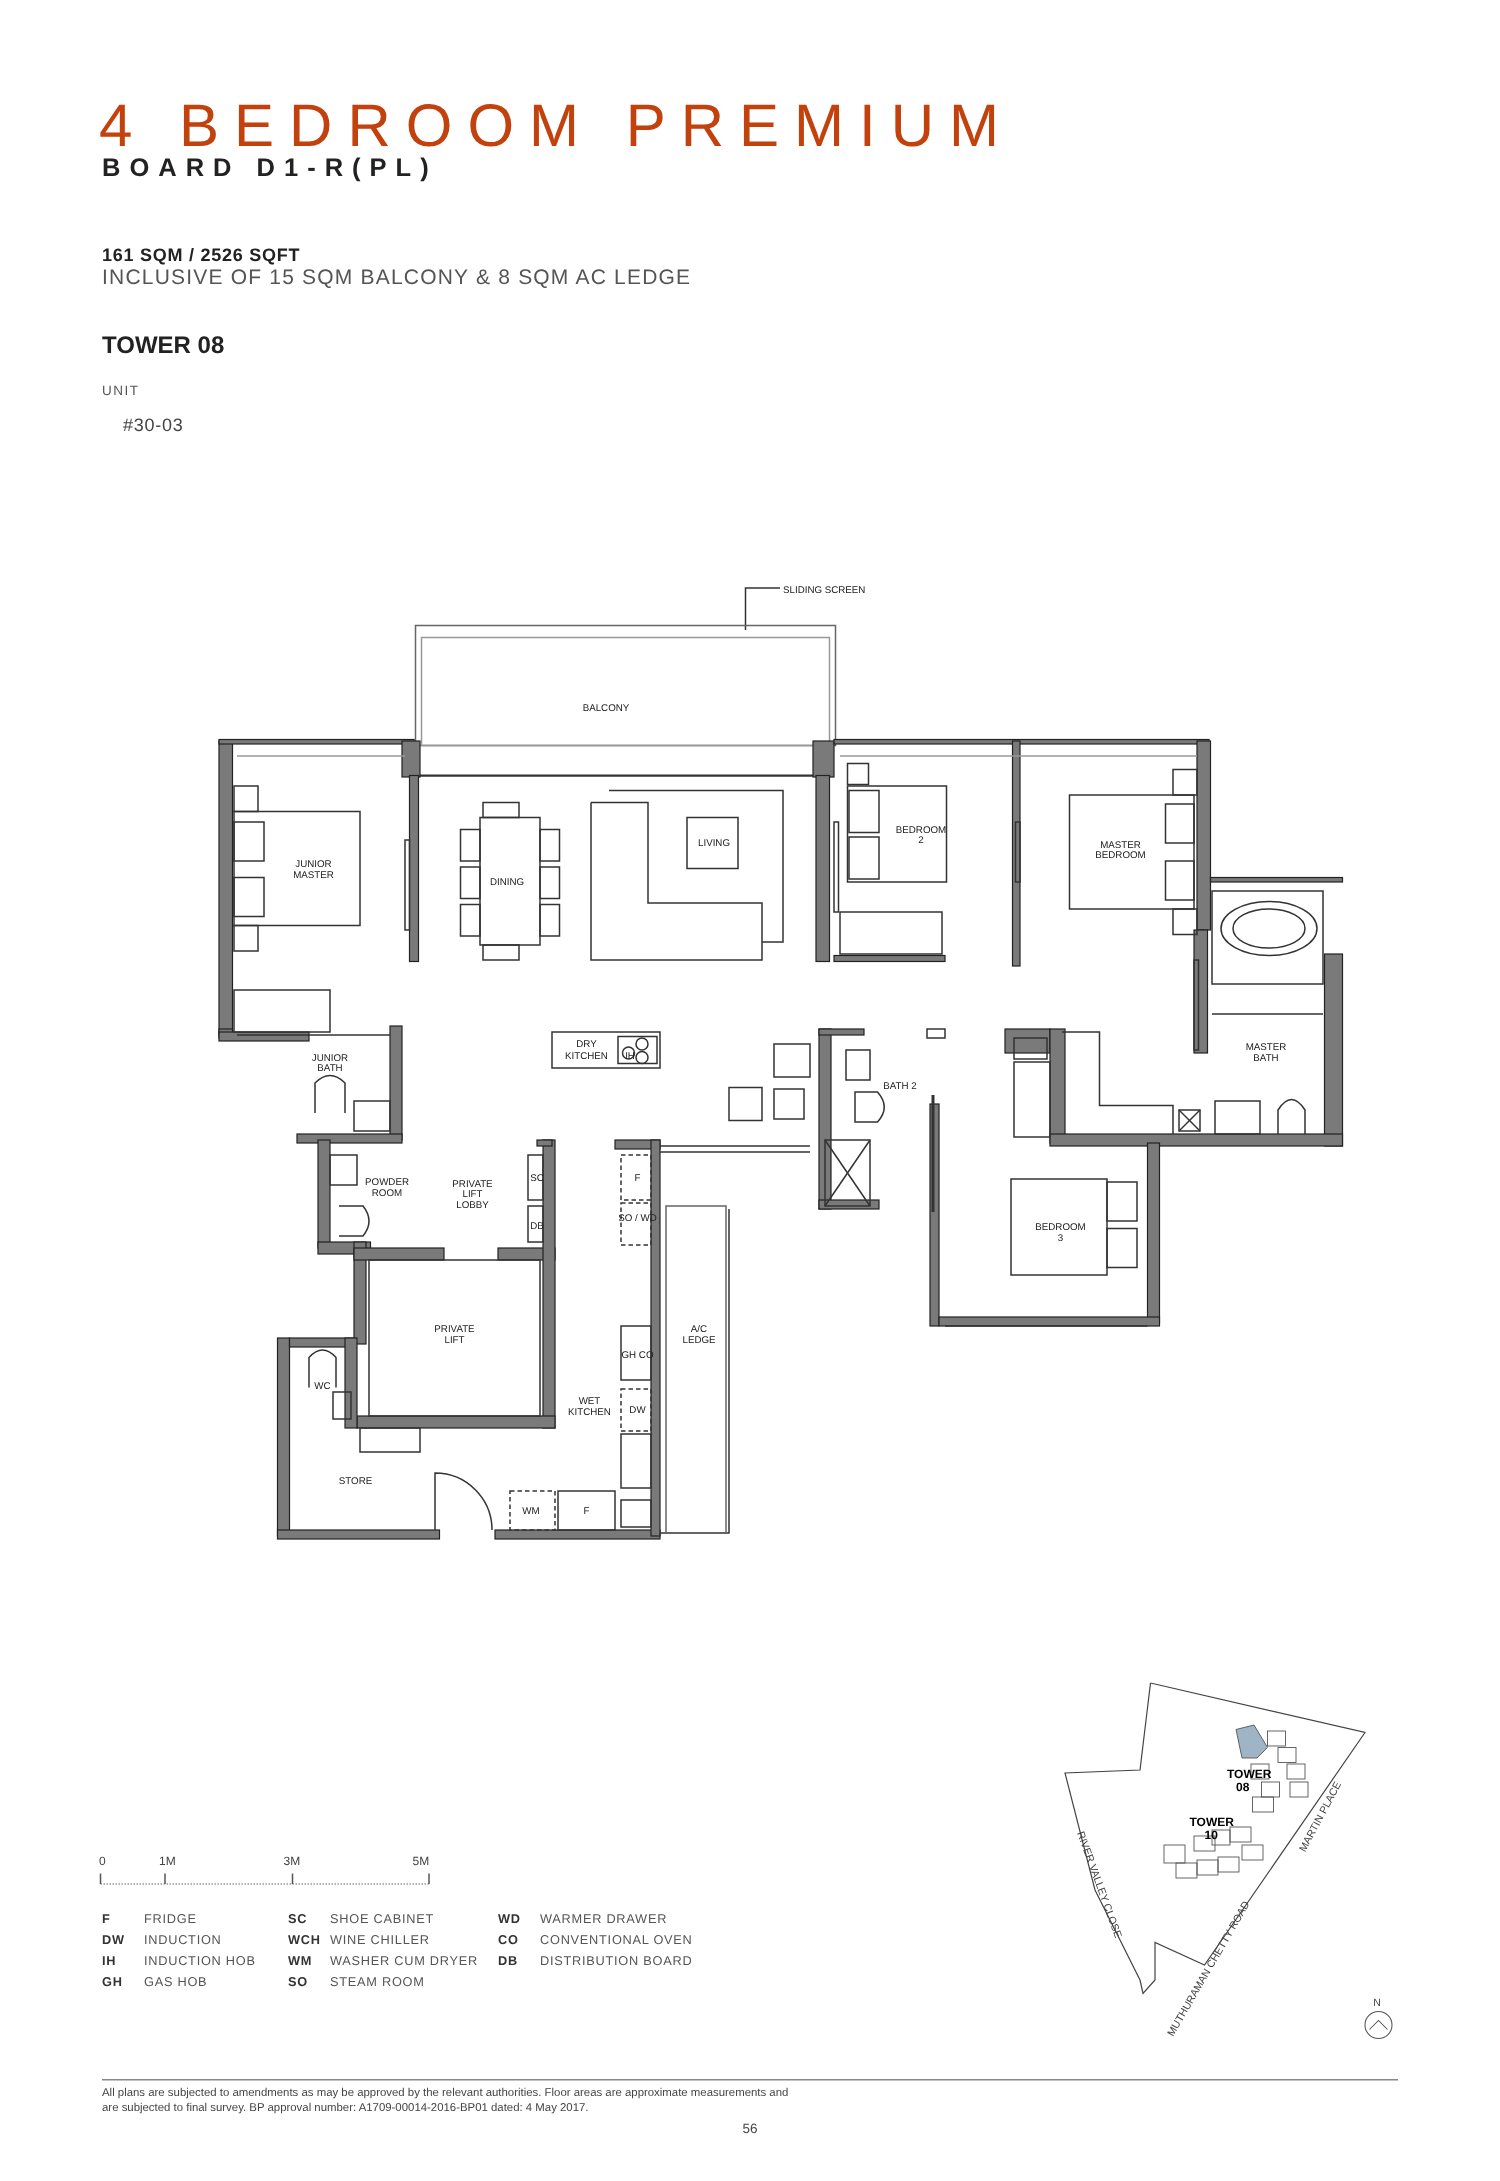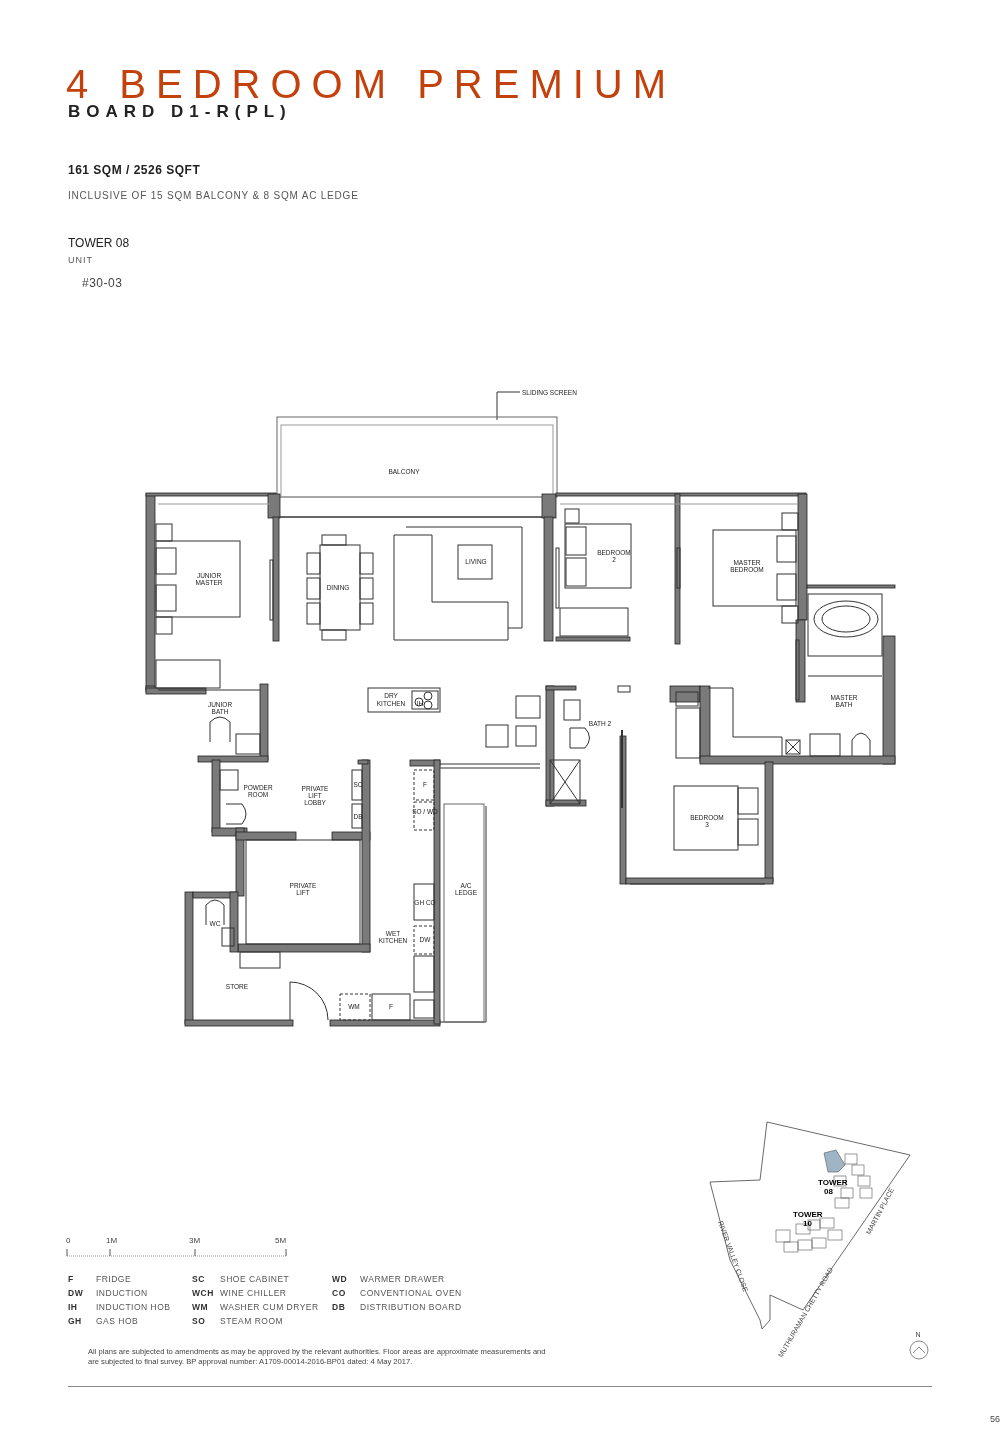--- a/index.html
+++ b/index.html
@@ -1,32 +1,32 @@
 <!DOCTYPE html>
 <html><head>
 <meta charset="utf-8">
 <style>
   html, body { margin:0; padding:0; background:#ffffff; }
   body { width:1000px; height:1454px; position:relative; overflow:hidden; font-family:"Liberation Sans", sans-serif; color:#222; }
   .abs { position:absolute; }
   .title { left:66px; top:62px; font-size:40px; letter-spacing:10px; font-weight:300; color:#c2410c; white-space:nowrap; }
   .subtitle { left:68px; top:102px; font-size:17px; letter-spacing:6px; font-weight:bold; color:#222; white-space:nowrap; }
   .area { left:68px; top:163px; font-size:12px; font-weight:bold; letter-spacing:0.5px; }
-  .area-note { left:68px; top:190px; font-size:10px; letter-spacing:0.8px; color:#555; }
-  .tower { left:68px; top:222px; font-size:12px; font-weight:normal;margin-top:14px; }
+  .area-note { left:68px; top:176px; font-size:14px; letter-spacing:0.8px; color:#555; }
+  .tower { left:68px; top:222px; font-size:16px; font-weight:bold; }
   .unit-label { left:68px; top:255px; font-size:9px; color:#555; letter-spacing:1px; }
   .unit-value { left:82px; top:276px; font-size:12px; color:#444; letter-spacing:0.5px; }
   .plan { left:0; top:0; }
   .plan text { font-family:"Liberation Sans", sans-serif; font-size:6.5px; fill:#222; }
   .scale-text { font-size:8px; color:#444; top:1236px; }
   .legend { left:68px; top:1274px; display:grid; grid-template-columns:28px 96px 28px 112px 28px 140px; row-gap:4px; font-size:8.5px; color:#555; letter-spacing:0.5px; }
   .legend .code { font-weight:bold; color:#333; }
-  .disclaimer { left:68px; top:1347px; width:470px; font-size:7.6px; line-height:10px; color:#444;margin-left:20px; }
+  .disclaimer { left:68px; top:1390px; width:470px; font-size:7.6px; line-height:10px; color:#444; }
   .footer-line { left:68px; top:1386px; width:864px; height:1px; background:#888; }
-  .page-num { left:0; width:1000px; top:1414px; text-align:right; font-size:9px; color:#444; }
+  .page-num { left:0; width:1000px; top:1414px; text-align:center; font-size:9px; color:#444; }
   .map { left:700px; top:1110px; }
   .map text { font-family:"Liberation Sans", sans-serif; }
 </style>
 </head>
 <body>
 
 <div class="abs title">4 BEDROOM PREMIUM</div>
 <div class="abs subtitle">BOARD D1-R(PL)</div>
 <div class="abs area">161 SQM / 2526 SQFT</div>
 <div class="abs area-note">INCLUSIVE OF 15 SQM BALCONY &amp; 8 SQM AC LEDGE</div>

